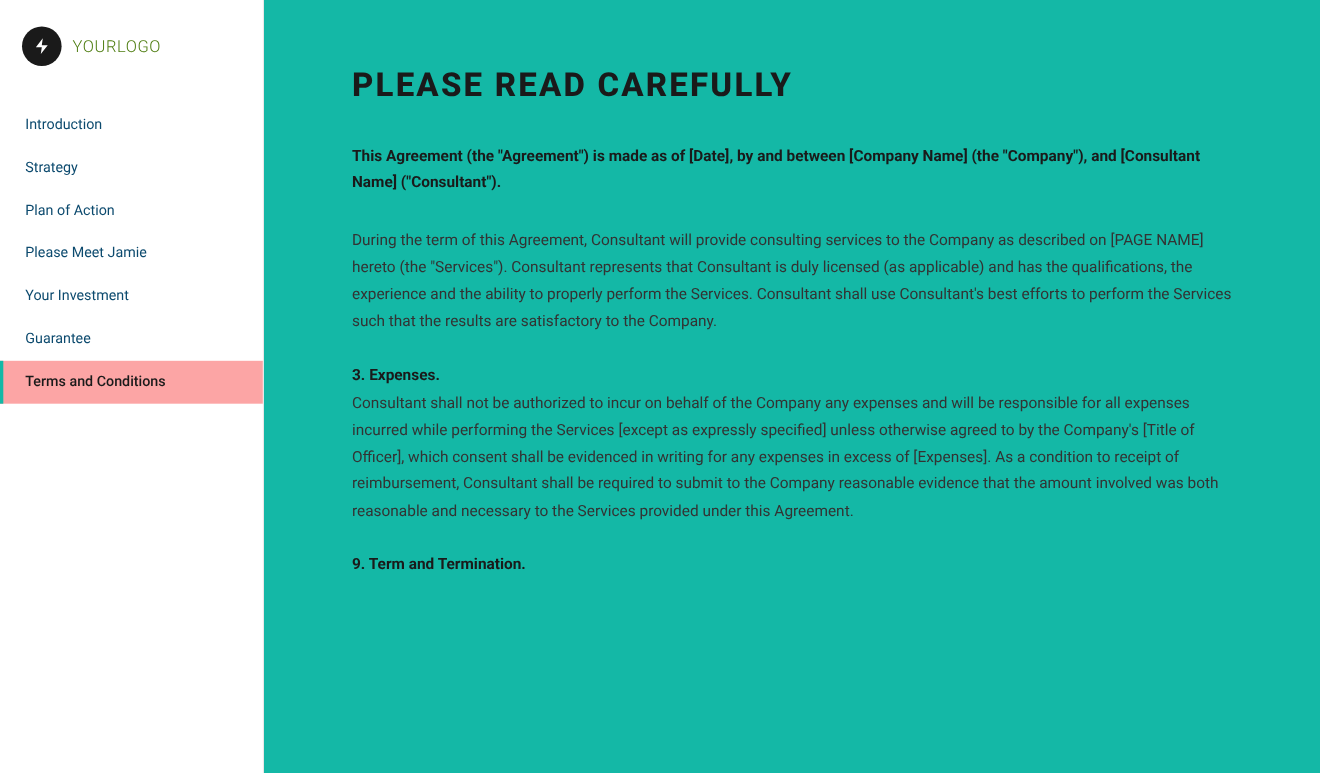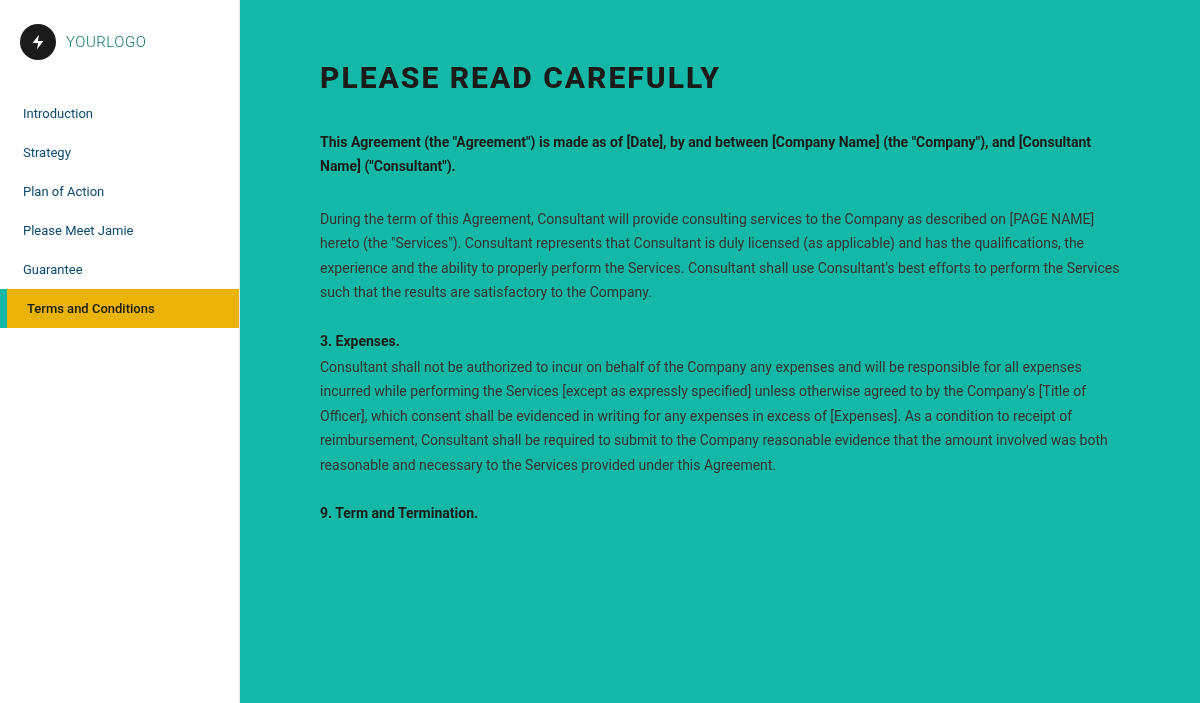--- a/index.html
+++ b/index.html
@@ -48,21 +48,21 @@
 
     .logo-icon svg {
       width: 18px;
       height: 18px;
       fill: #ffffff;
     }
 
     .logo-text {
       font-size: 15px;
       font-weight: 700;
-      color: #0f766e;
+      color: #4d7c0f;
       letter-spacing: 0.5px;
     }
 
     .logo-text span {
       font-weight: 300;
     }
 
     .nav-items {
       display: flex;
       flex-direction: column;
@@ -73,23 +73,23 @@
     .nav-item {
       padding: 12px 20px;
       font-size: 13px;
       color: #0c4a6e;
       cursor: pointer;
       border-left: 3px solid transparent;
       transition: background 0.15s;
     }
 
     .nav-item.active {
-      background: #eab308;
+      background: #fca5a5;
       color: #1a1a1a;
-      border-left: 7px solid #14b8a6;
+      border-left: 3px solid #14b8a6;
       font-weight: 500;
     }
 
     
     .main-content {
       flex: 1;
       background: #14b8a6;
       overflow-y: auto;
       padding: 60px 80px;
     }
@@ -142,20 +142,21 @@
       <span class="logo-text">YOUR</span><span>LOGO</span>
     </div>
   </div>
 
   <nav class="nav-items">
 
   <div class="nav-item">Introduction</div>
       <div class="nav-item">Strategy</div>
       <div class="nav-item">Plan of Action</div>
       <div class="nav-item">Please Meet Jamie</div>
+      <div class="nav-item">Your Investment</div>
       <div class="nav-item">Guarantee</div>
       <div class="nav-item active">Terms and Conditions</div>
     </nav>
 </aside>
 
 <main class="main-content">
   <h1 class="page-title">PLEASE READ CAREFULLY</h1>
 
   <p class="intro-paragraph">This Agreement (the "Agreement") is made as of [Date], by and between [Company Name] (the "Company"), and [Consultant Name] ("Consultant").</p>
 

